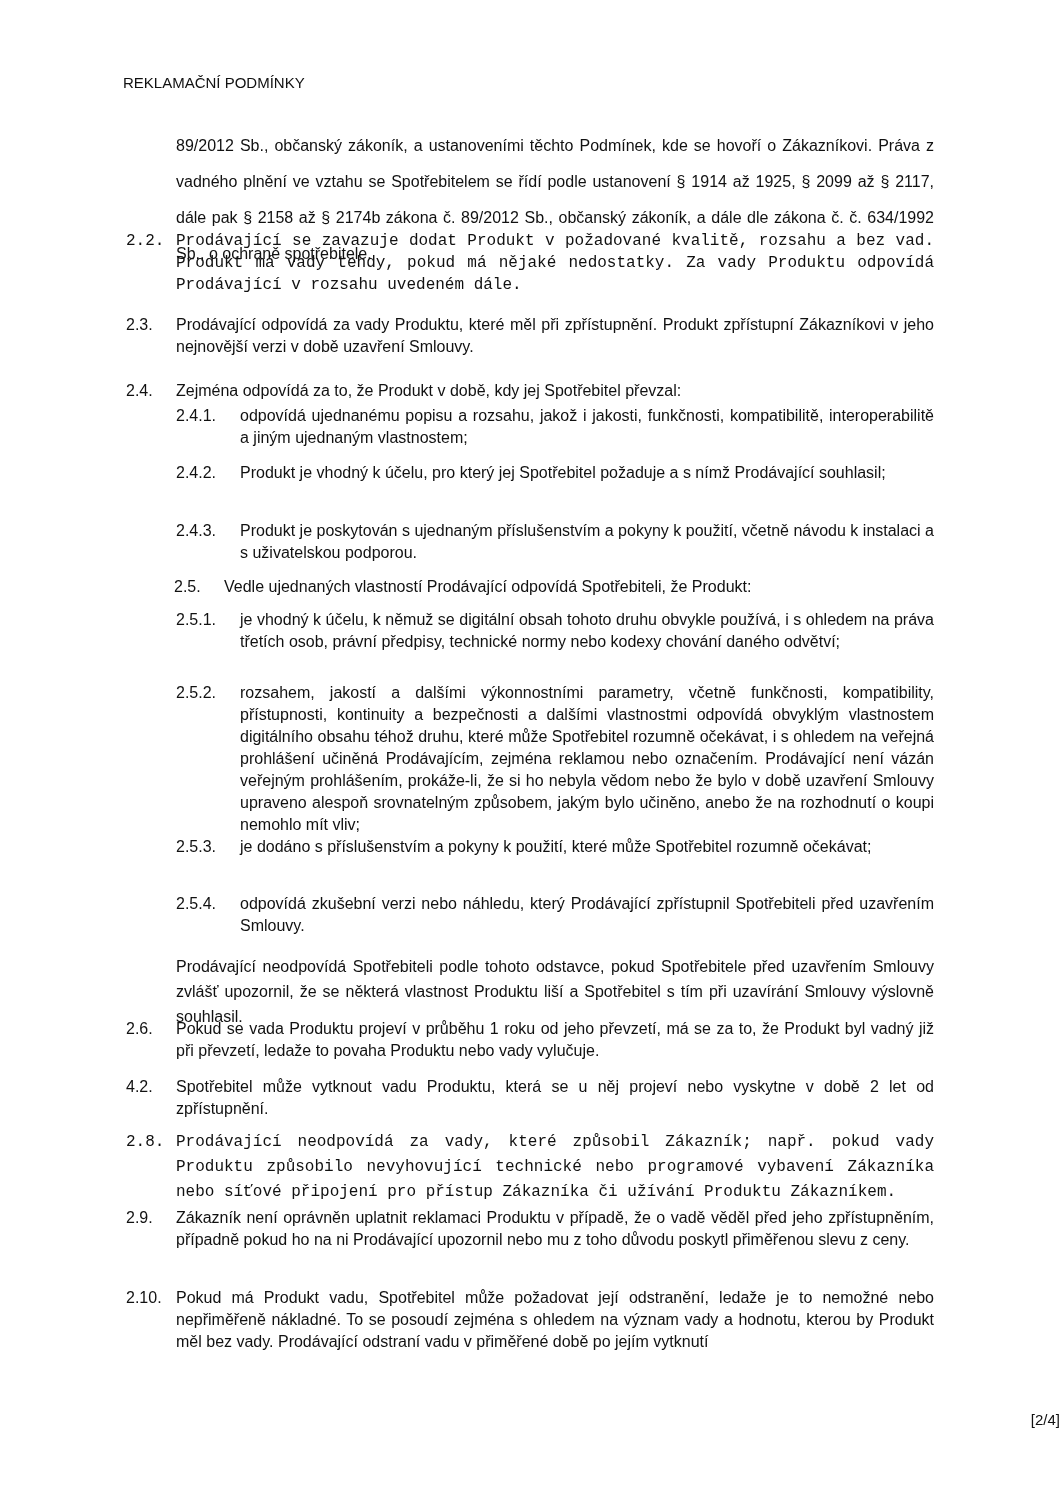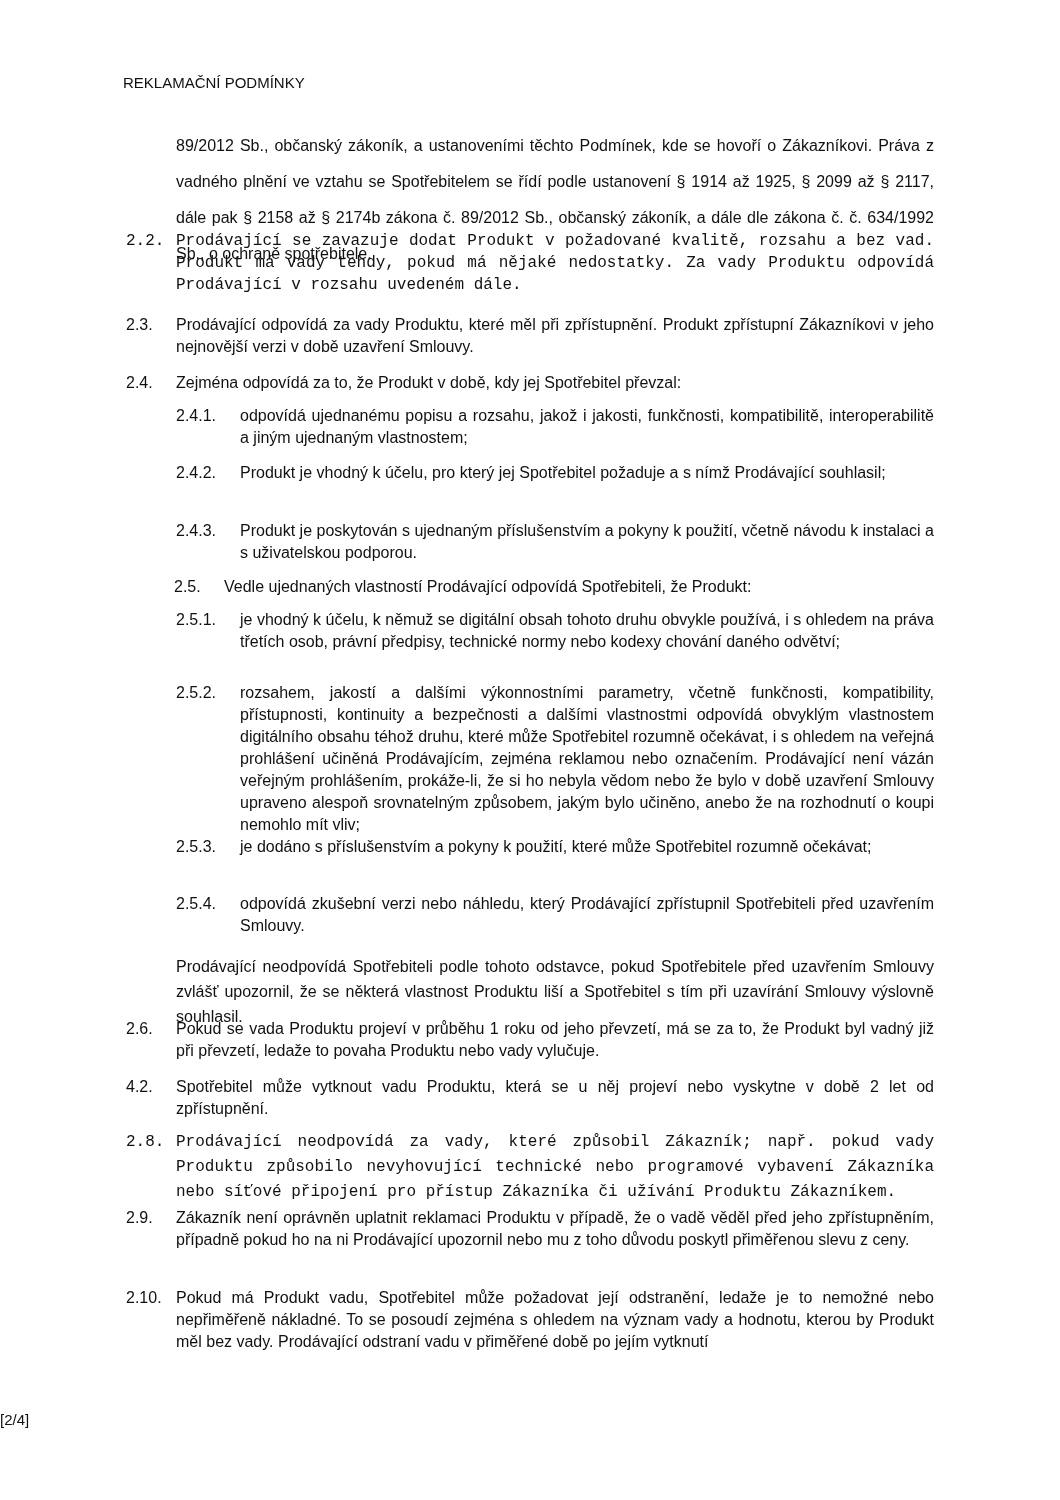--- a/index.html
+++ b/index.html
@@ -8,21 +8,21 @@
   .header { position: absolute; left: 123px; top: 74px; font-size: 15px; letter-spacing: 0; }
   .blk { position: absolute; font-size: 16px; line-height: 22px; text-align: justify; }
   .blk .num { position: absolute; left: 0; top: 0; }
   .blk .txt { display: block; text-align: justify; text-align-last: left; }
   .lvl1 { left: 126px; width: 808px; }
   .lvl1 .txt { margin-left: 50px; }
   .lvl2 { left: 176px; width: 758px; }
   .lvl2 .txt { margin-left: 64px; }
   .para { left: 176px; width: 758px; line-height: 25px; }
   .lh25 { line-height: 25px; }
-  .footer { position: absolute; top: 1411px; left: 0; width: 1060px; text-align: left; font-size: 15px; }
+  .footer { position: absolute; top: 1411px; left: 0; width: 1060px; text-align: right; font-size: 15px; }
 </style>
 </head>
 <body>
 
 <div>
   <div class="header">REKLAMAČNÍ PODMÍNKY</div>
 
   <div class="blk para" style="top:128px; line-height:36px;">
     <span class="txt">89/2012 Sb., občanský zákoník, a ustanoveními těchto Podmínek, kde se hovoří o Zákazníkovi. Práva z vadného plnění ve vztahu se Spotřebitelem se řídí podle ustanovení § 1914 až 1925, § 2099 až § 2117, dále pak § 2158 až § 2174b zákona č. 89/2012 Sb., občanský zákoník, a dále dle zákona č. č. 634/1992 Sb., o ochraně spotřebitele.</span>
   </div>
@@ -30,21 +30,21 @@
   <div class="blk lvl1" style="top:230px;font-family:Liberation Mono, monospace;">
     <span class="num">2.2.</span>
     <span class="txt">Prodávající se zavazuje dodat Produkt v požadované kvalitě, rozsahu a bez vad. Produkt má vady tehdy, pokud má nějaké nedostatky. Za vady Produktu odpovídá Prodávající v rozsahu uvedeném dále.</span>
   </div>
 
   <div class="blk lvl1" style="top:314px;">
     <span class="num">2.3.</span>
     <span class="txt">Prodávající odpovídá za vady Produktu, které měl při zpřístupnění. Produkt zpřístupní Zákazníkovi v jeho nejnovější verzi v době uzavření Smlouvy.</span>
   </div>
 
-  <div class="blk lvl1" style="top:372px;">
+  <div class="blk lvl1" style="top:380px;">
     <span class="num">2.4.</span>
     <span class="txt">Zejména odpovídá za to, že Produkt v době, kdy jej Spotřebitel převzal:</span>
   </div>
 
   <div class="blk lvl2" style="top:405px;">
     <span class="num">2.4.1.</span>
     <span class="txt">odpovídá ujednanému popisu a rozsahu, jakož i jakosti, funkčnosti, kompatibilitě, interoperabilitě a jiným ujednaným vlastnostem;</span>
   </div>
 
   <div class="blk lvl2" style="top:462px;">

